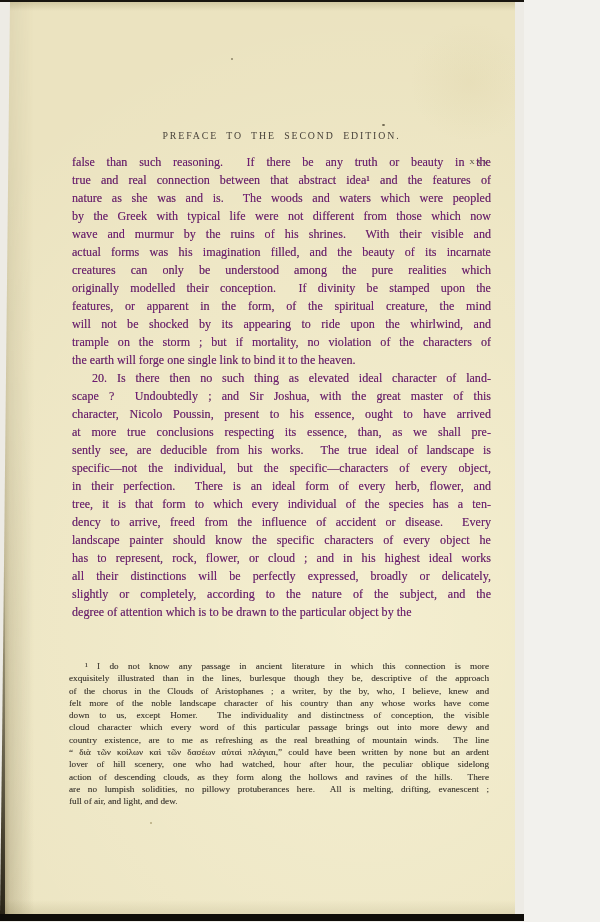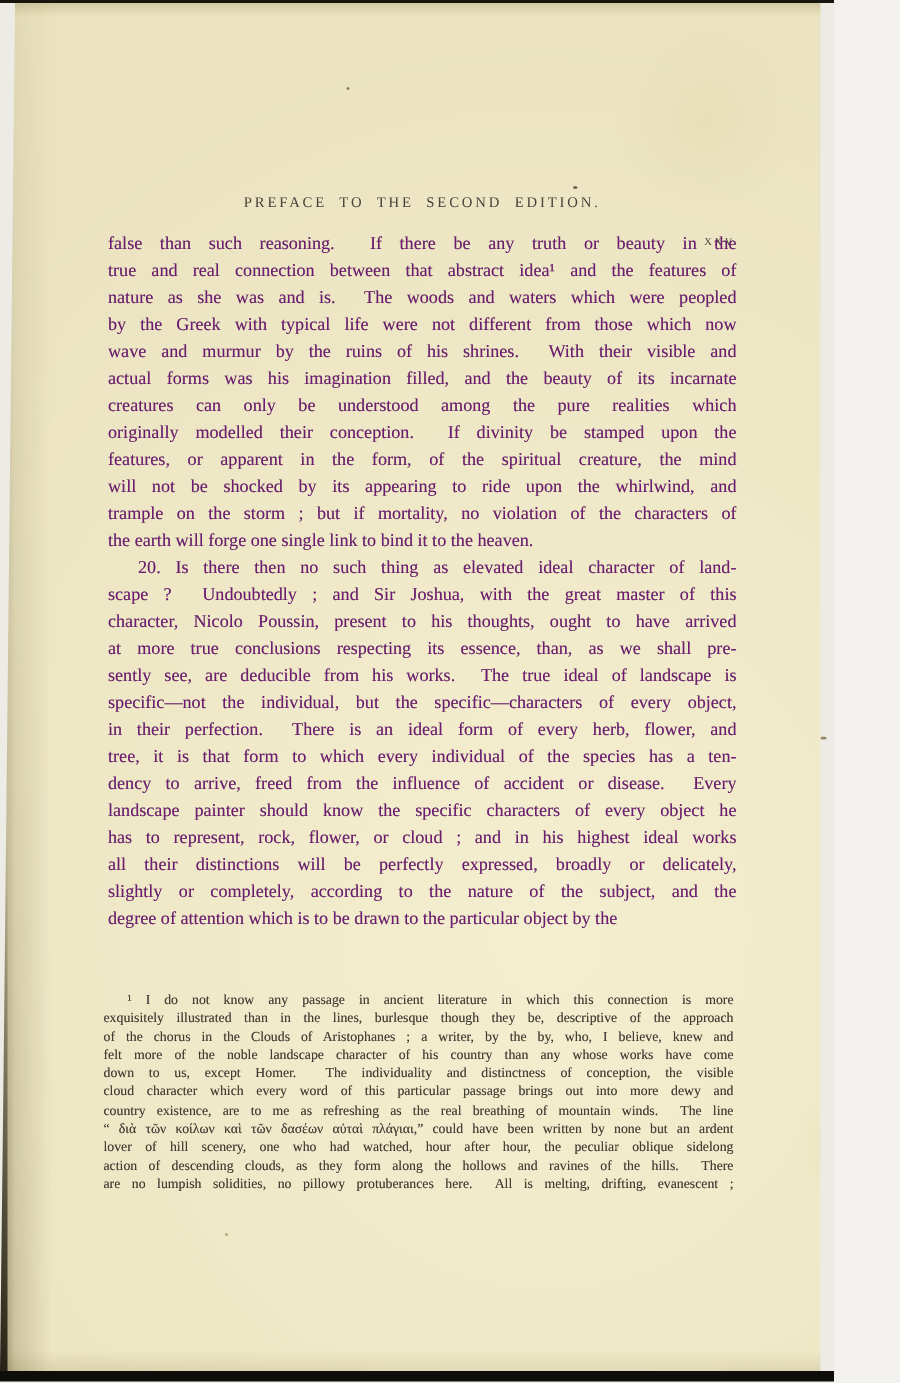--- a/index.html
+++ b/index.html
@@ -3,21 +3,21 @@
 <meta charset="utf-8">
 <style>
   html, body { margin: 0; padding: 0; }
   body {
     width: 600px; height: 922px;
     background: #f2f1ed;
     font-family: "Liberation Serif", "DejaVu Serif", serif;
   }
   .scan {
     position: relative; width: 524px; height: 922px;
-    overflow: hidden; background: #f2f1ed; padding-left: 32px;
+    overflow: hidden; background: #f2f1ed;
   }
   
   .page {
     position: absolute; left: 0; top: 2px; width: 588px; height: 912px;
     background:
       radial-gradient(circle at 575px 762px, rgba(172,150,64,0.10), rgba(0,0,0,0) 45px),
       radial-gradient(circle at 470px 80px, rgba(180,162,92,0.08), rgba(0,0,0,0) 60px),
       radial-gradient(ellipse 120% 90% at 62% 68%, rgba(255,252,228,0.45), rgba(0,0,0,0) 75%),
       linear-gradient(to bottom, rgba(110,94,40,0.20), rgba(0,0,0,0) 9px),
       linear-gradient(to top, rgba(110,94,40,0.16), rgba(0,0,0,0) 14px),
@@ -126,21 +126,21 @@
         <div class="line">creatures can only be understood among the pure realities which</div>
         <div class="line">originally modelled their conception.  If divinity be stamped upon the</div>
         <div class="line">features, or apparent in the form, of the spiritual creature, the mind</div>
         <div class="line">will not be shocked by its appearing to ride upon the whirlwind, and</div>
         <div class="line">trample on the storm ; but if mortality, no violation of the characters of</div>
         <div class="line last">the earth will forge one single link to bind it to the heaven.</div>
       </div>
     <div class="paragraph">
         <div class="line indent">20. Is there then no such thing as elevated ideal character of land-</div>
         <div class="line">scape ?  Undoubtedly ; and Sir Joshua, with the great master of this</div>
-        <div class="line">character, Nicolo Poussin, present to his thoughts, ought to have arrived</div>
+        <div class="line">character, Nicolo Poussin, present to his essence, ought to have arrived</div>
         <div class="line">at more true conclusions respecting its essence, than, as we shall pre-</div>
         <div class="line">sently see, are deducible from his works.  The true ideal of landscape is</div>
         <div class="line">specific—not the individual, but the specific—characters of every object,</div>
         <div class="line">in their perfection.  There is an ideal form of every herb, flower, and</div>
         <div class="line">tree, it is that form to which every individual of the species has a ten-</div>
         <div class="line">dency to arrive, freed from the influence of accident or disease.  Every</div>
         <div class="line">landscape painter should know the specific characters of every object he</div>
         <div class="line">has to represent, rock, flower, or cloud ; and in his highest ideal works</div>
         <div class="line">all their distinctions will be perfectly expressed, broadly or delicately,</div>
         <div class="line">slightly or completely, according to the nature of the subject, and the</div>
@@ -154,20 +154,21 @@
         <div class="line">exquisitely illustrated than in the lines, burlesque though they be, descriptive of the approach</div>
         <div class="line">of the chorus in the Clouds of Aristophanes ; a writer, by the by, who, I believe, knew and</div>
         <div class="line">felt more of the noble landscape character of his country than any whose works have come</div>
         <div class="line">down to us, except Homer.  The individuality and distinctness of conception, the visible</div>
         <div class="line">cloud character which every word of this particular passage brings out into more dewy and</div>
         <div class="line">country existence, are to me as refreshing as the real breathing of mountain winds.  The line</div>
         <div class="line">“ διὰ τῶν κοίλων καὶ τῶν δασέων αὐταὶ πλάγιαι,” could have been written by none but an ardent</div>
         <div class="line">lover of hill scenery, one who had watched, hour after hour, the peculiar oblique sidelong</div>
         <div class="line">action of descending clouds, as they form along the hollows and ravines of the hills.  There</div>
         <div class="line">are no lumpish solidities, no pillowy protuberances here.  All is melting, drifting, evanescent ;</div>
+        <div class="line last">full of air, and light, and dew.</div>
       </div>
   </div>
 
   <div class="speck s1"></div>
   <div class="speck s2"></div>
   <div class="speck s3"></div>
   <div class="speck s4"></div>
   <div class="speck s5"></div>
   <div class="speck s6"></div>
   <div class="speck s7"></div>

